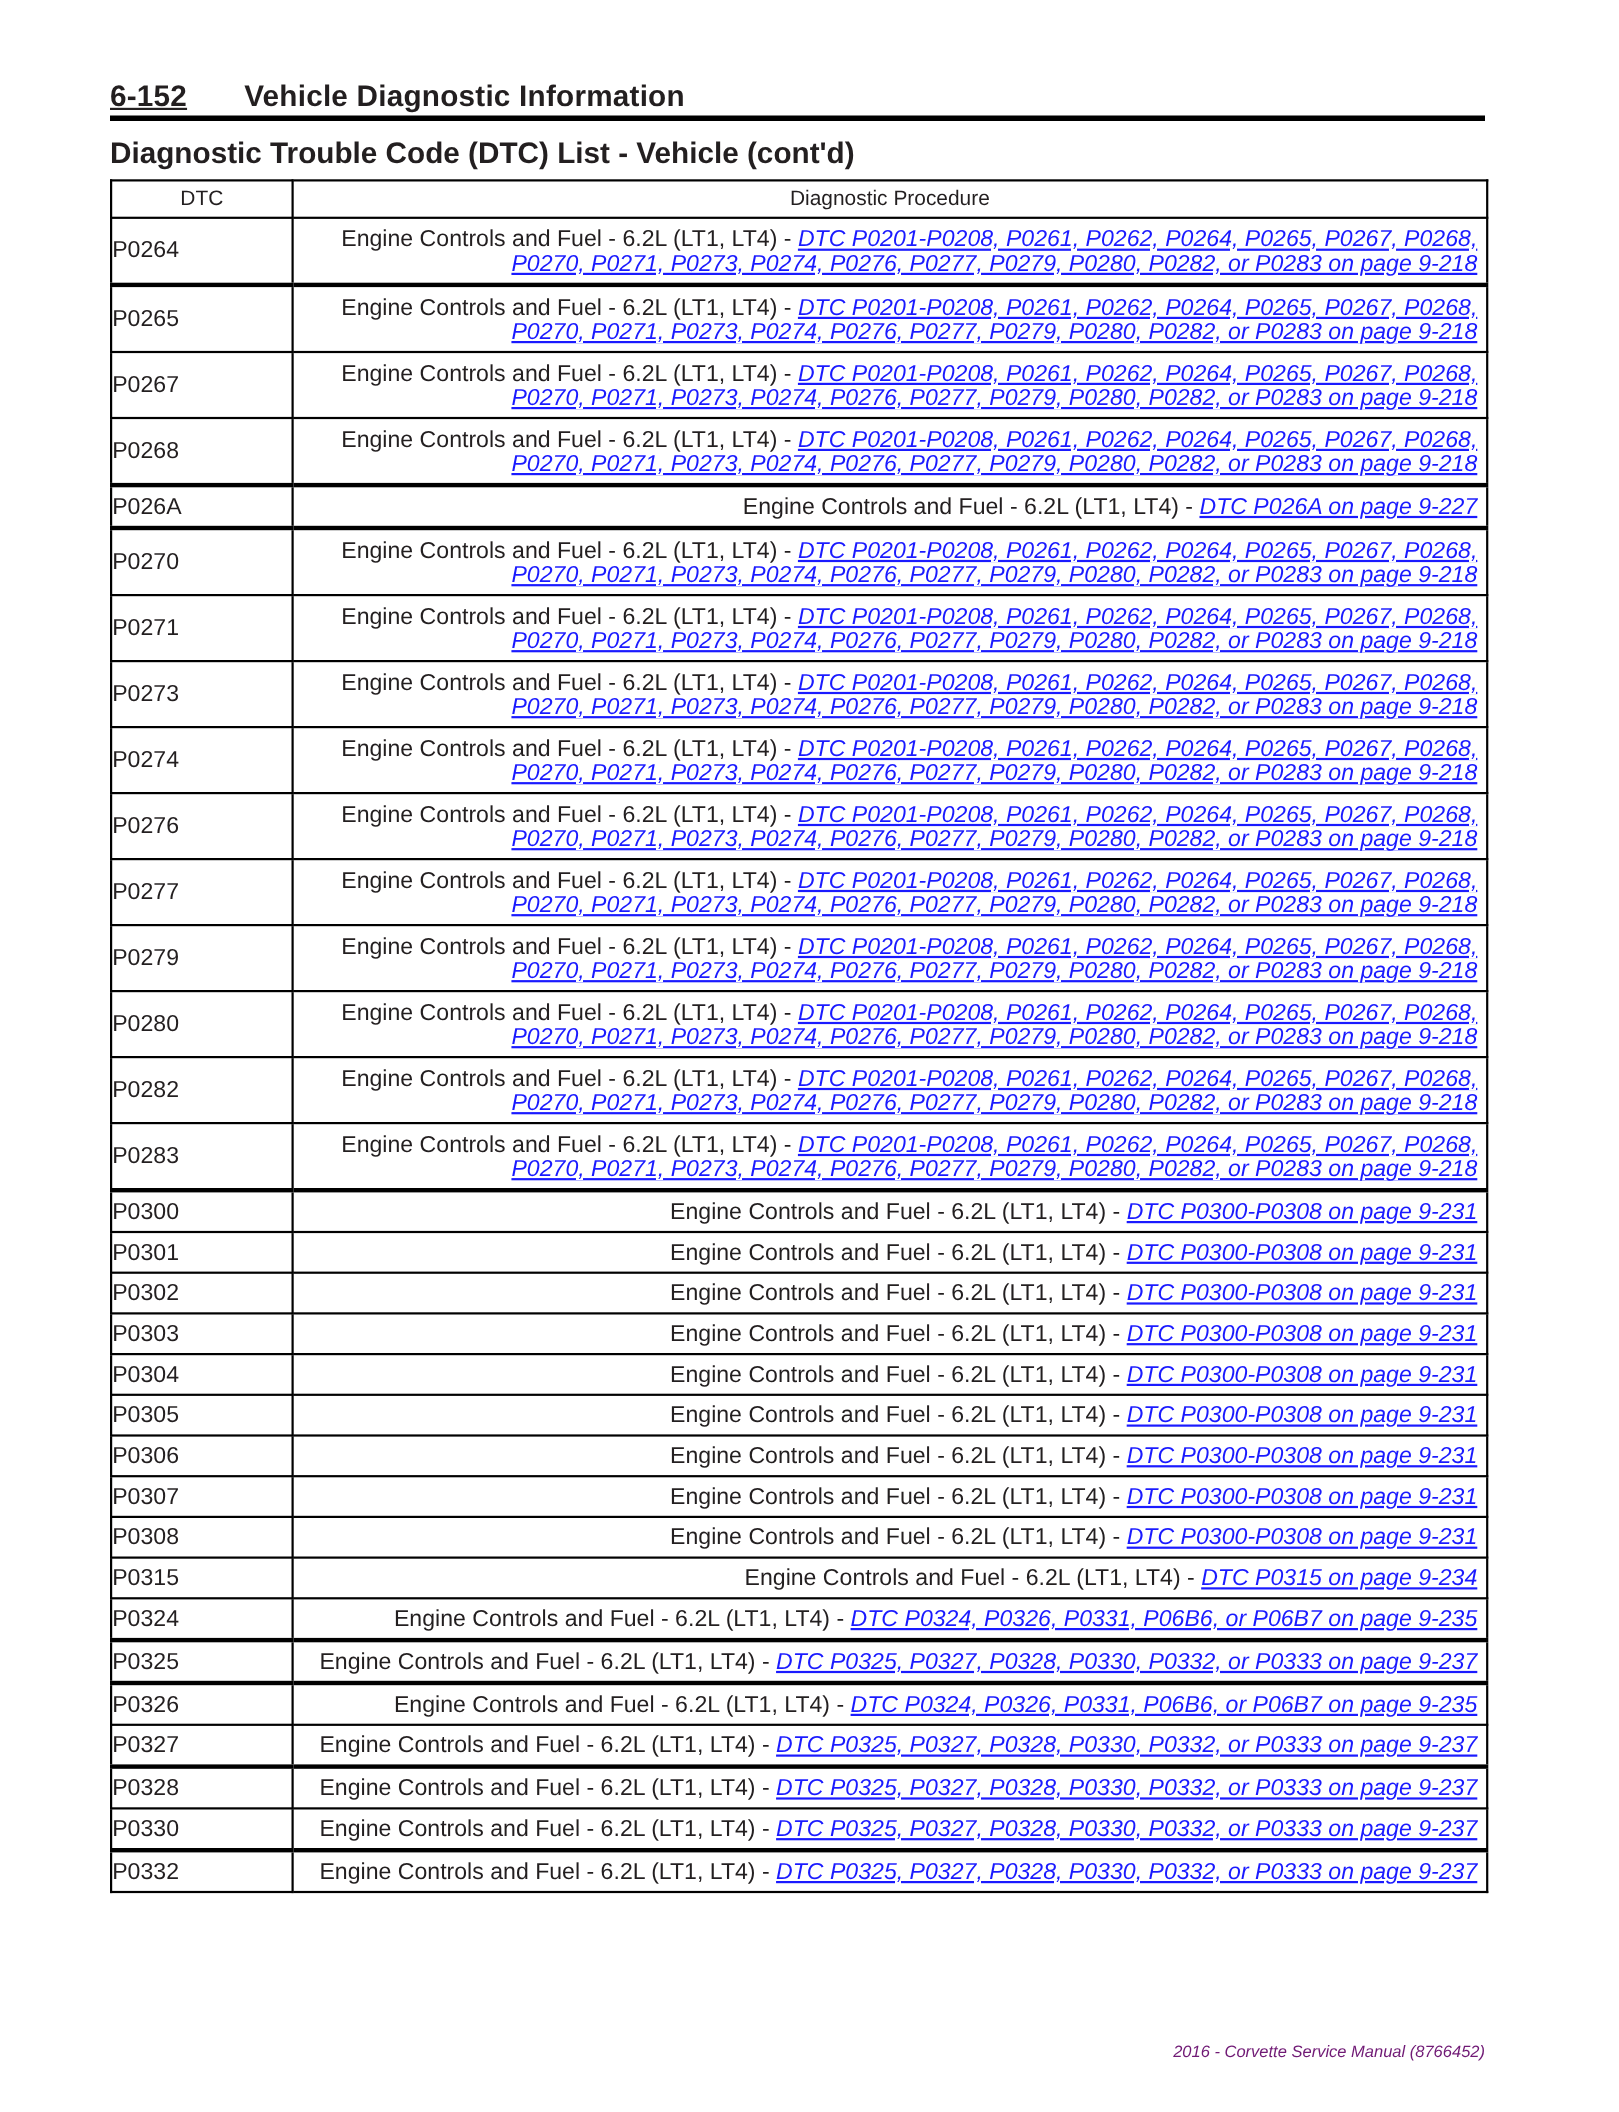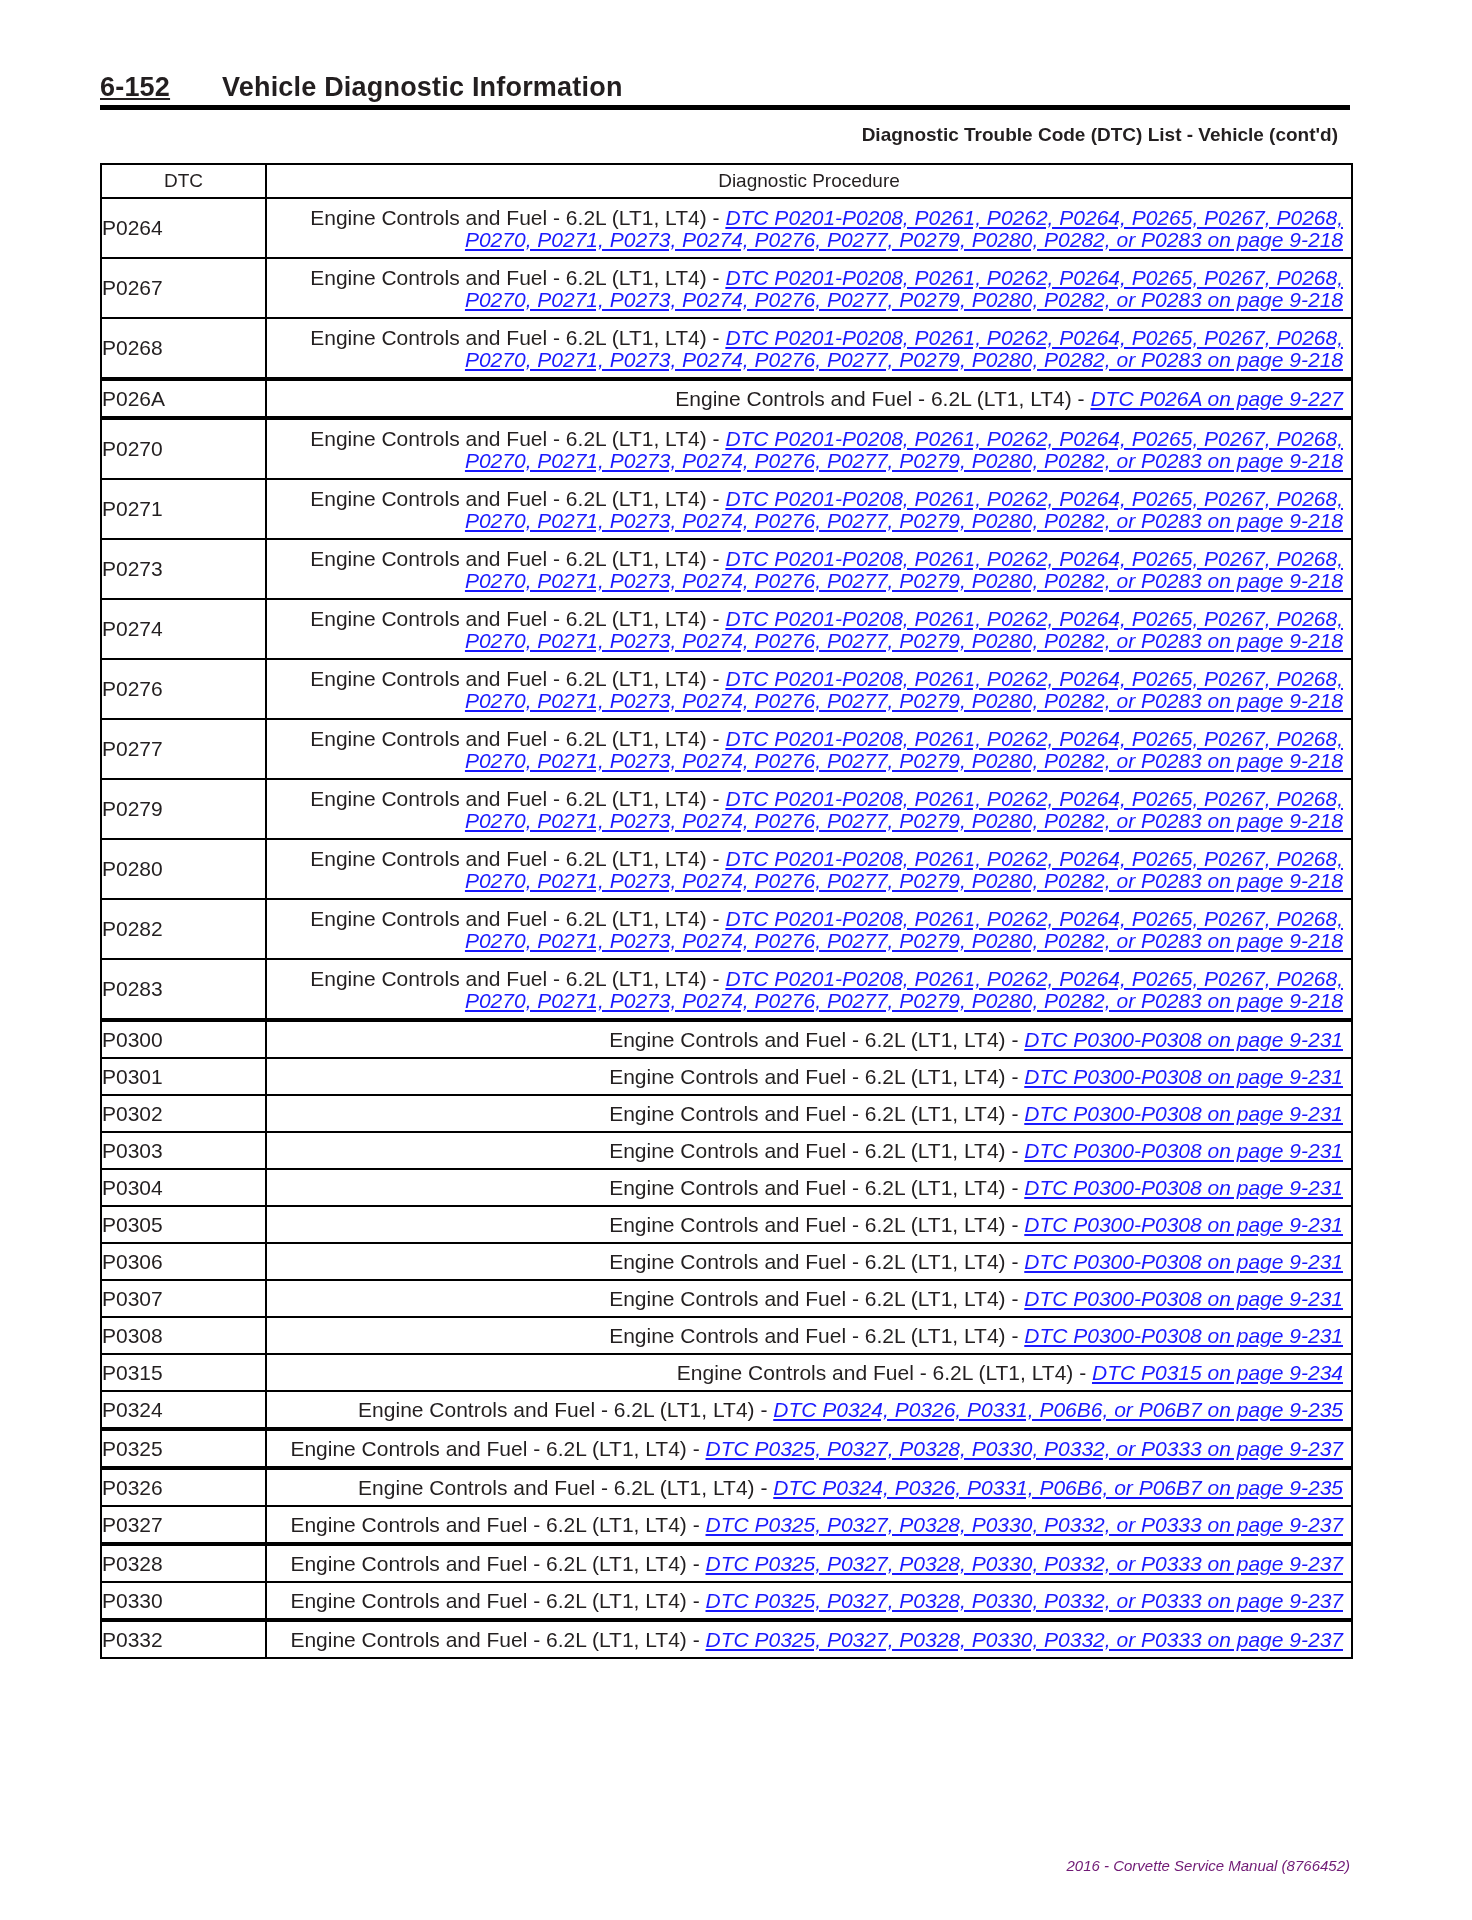--- a/index.html
+++ b/index.html
@@ -2,22 +2,22 @@
 <html><head>
 <meta charset="utf-8">
 <style>
   html, body { margin: 0; padding: 0; background: #ffffff; }
   body { width: 1472px; height: 1920px; position: relative; overflow: hidden;
          font-family: "Liberation Sans", "DejaVu Sans", sans-serif; color: #231f20; }
   .page-header { position: absolute; left: 100px; top: 72px; width: 1250px; }
   .page-header-text { font-size: 27px; font-weight: bold; letter-spacing: 0.2px; white-space: nowrap; }
   .page-number { display: inline-block; width: 122px; text-decoration: underline; }
   .header-rule { position: absolute; left: 100px; top: 105px; width: 1250px; height: 5px; background: #000; }
-  .table-title { position: absolute; left: 88px; top: 124px; width: 1250px; text-align: right;
-                 font-size: 19px; font-weight: bold; }
+  .table-title { position: absolute; left: 100px; top: 124px; width: 1250px; text-align: left;
+                 font-size: 27px; font-weight: bold; }
   table.dtc { position: absolute; left: 100px; top: 163px; width: 1251px; border-collapse: collapse;
               table-layout: fixed; }
   table.dtc col.c1 { width: 165px; }
   table.dtc col.c2 { width: 1086px; }
   table.dtc th, table.dtc td { border: 2.5px solid #000; padding: 0; }
   table.dtc th { height: 32px; font-size: 19px; font-weight: normal; text-align: center; }
   table.dtc td.code { text-align: left; font-size: 21px; vertical-align: middle; }
   table.dtc td.proc { font-size: 21px; line-height: 22px; padding: 5px 8px 4px 10px; vertical-align: middle; text-align: right; }
   tr.single td { height: 26px; }
   tr.double td { height: 49px; }
@@ -44,20 +44,24 @@
     </colgroup>
   <thead>
     <tr>
       <th>DTC</th>
       <th>Diagnostic Procedure</th>
     </tr>
   </thead>
   <tbody id="dtc-body">
       <tr class="double">
         <td class="code">P0264</td>
+        <td class="proc"><span>Engine Controls and Fuel - 6.2L (LT1, LT4) - </span><a class="link">DTC P0201-P0208, P0261, P0262, P0264, P0265, P0267, P0268, P0270, P0271, P0273, P0274, P0276, P0277, P0279, P0280, P0282, or P0283 on page 9-218</a></td>
+      </tr>
+      <tr class="double thick">
+        <td class="code">P0265</td>
         <td class="proc"><span>Engine Controls and Fuel - 6.2L (LT1, LT4) - </span><a class="link">DTC P0201-P0208, P0261, P0262, P0264, P0265, P0267, P0268, P0270, P0271, P0273, P0274, P0276, P0277, P0279, P0280, P0282, or P0283 on page 9-218</a></td>
       </tr>
       <tr class="double">
         <td class="code">P0267</td>
         <td class="proc"><span>Engine Controls and Fuel - 6.2L (LT1, LT4) - </span><a class="link">DTC P0201-P0208, P0261, P0262, P0264, P0265, P0267, P0268, P0270, P0271, P0273, P0274, P0276, P0277, P0279, P0280, P0282, or P0283 on page 9-218</a></td>
       </tr>
       <tr class="double">
         <td class="code">P0268</td>
         <td class="proc"><span>Engine Controls and Fuel - 6.2L (LT1, LT4) - </span><a class="link">DTC P0201-P0208, P0261, P0262, P0264, P0265, P0267, P0268, P0270, P0271, P0273, P0274, P0276, P0277, P0279, P0280, P0282, or P0283 on page 9-218</a></td>
       </tr>

